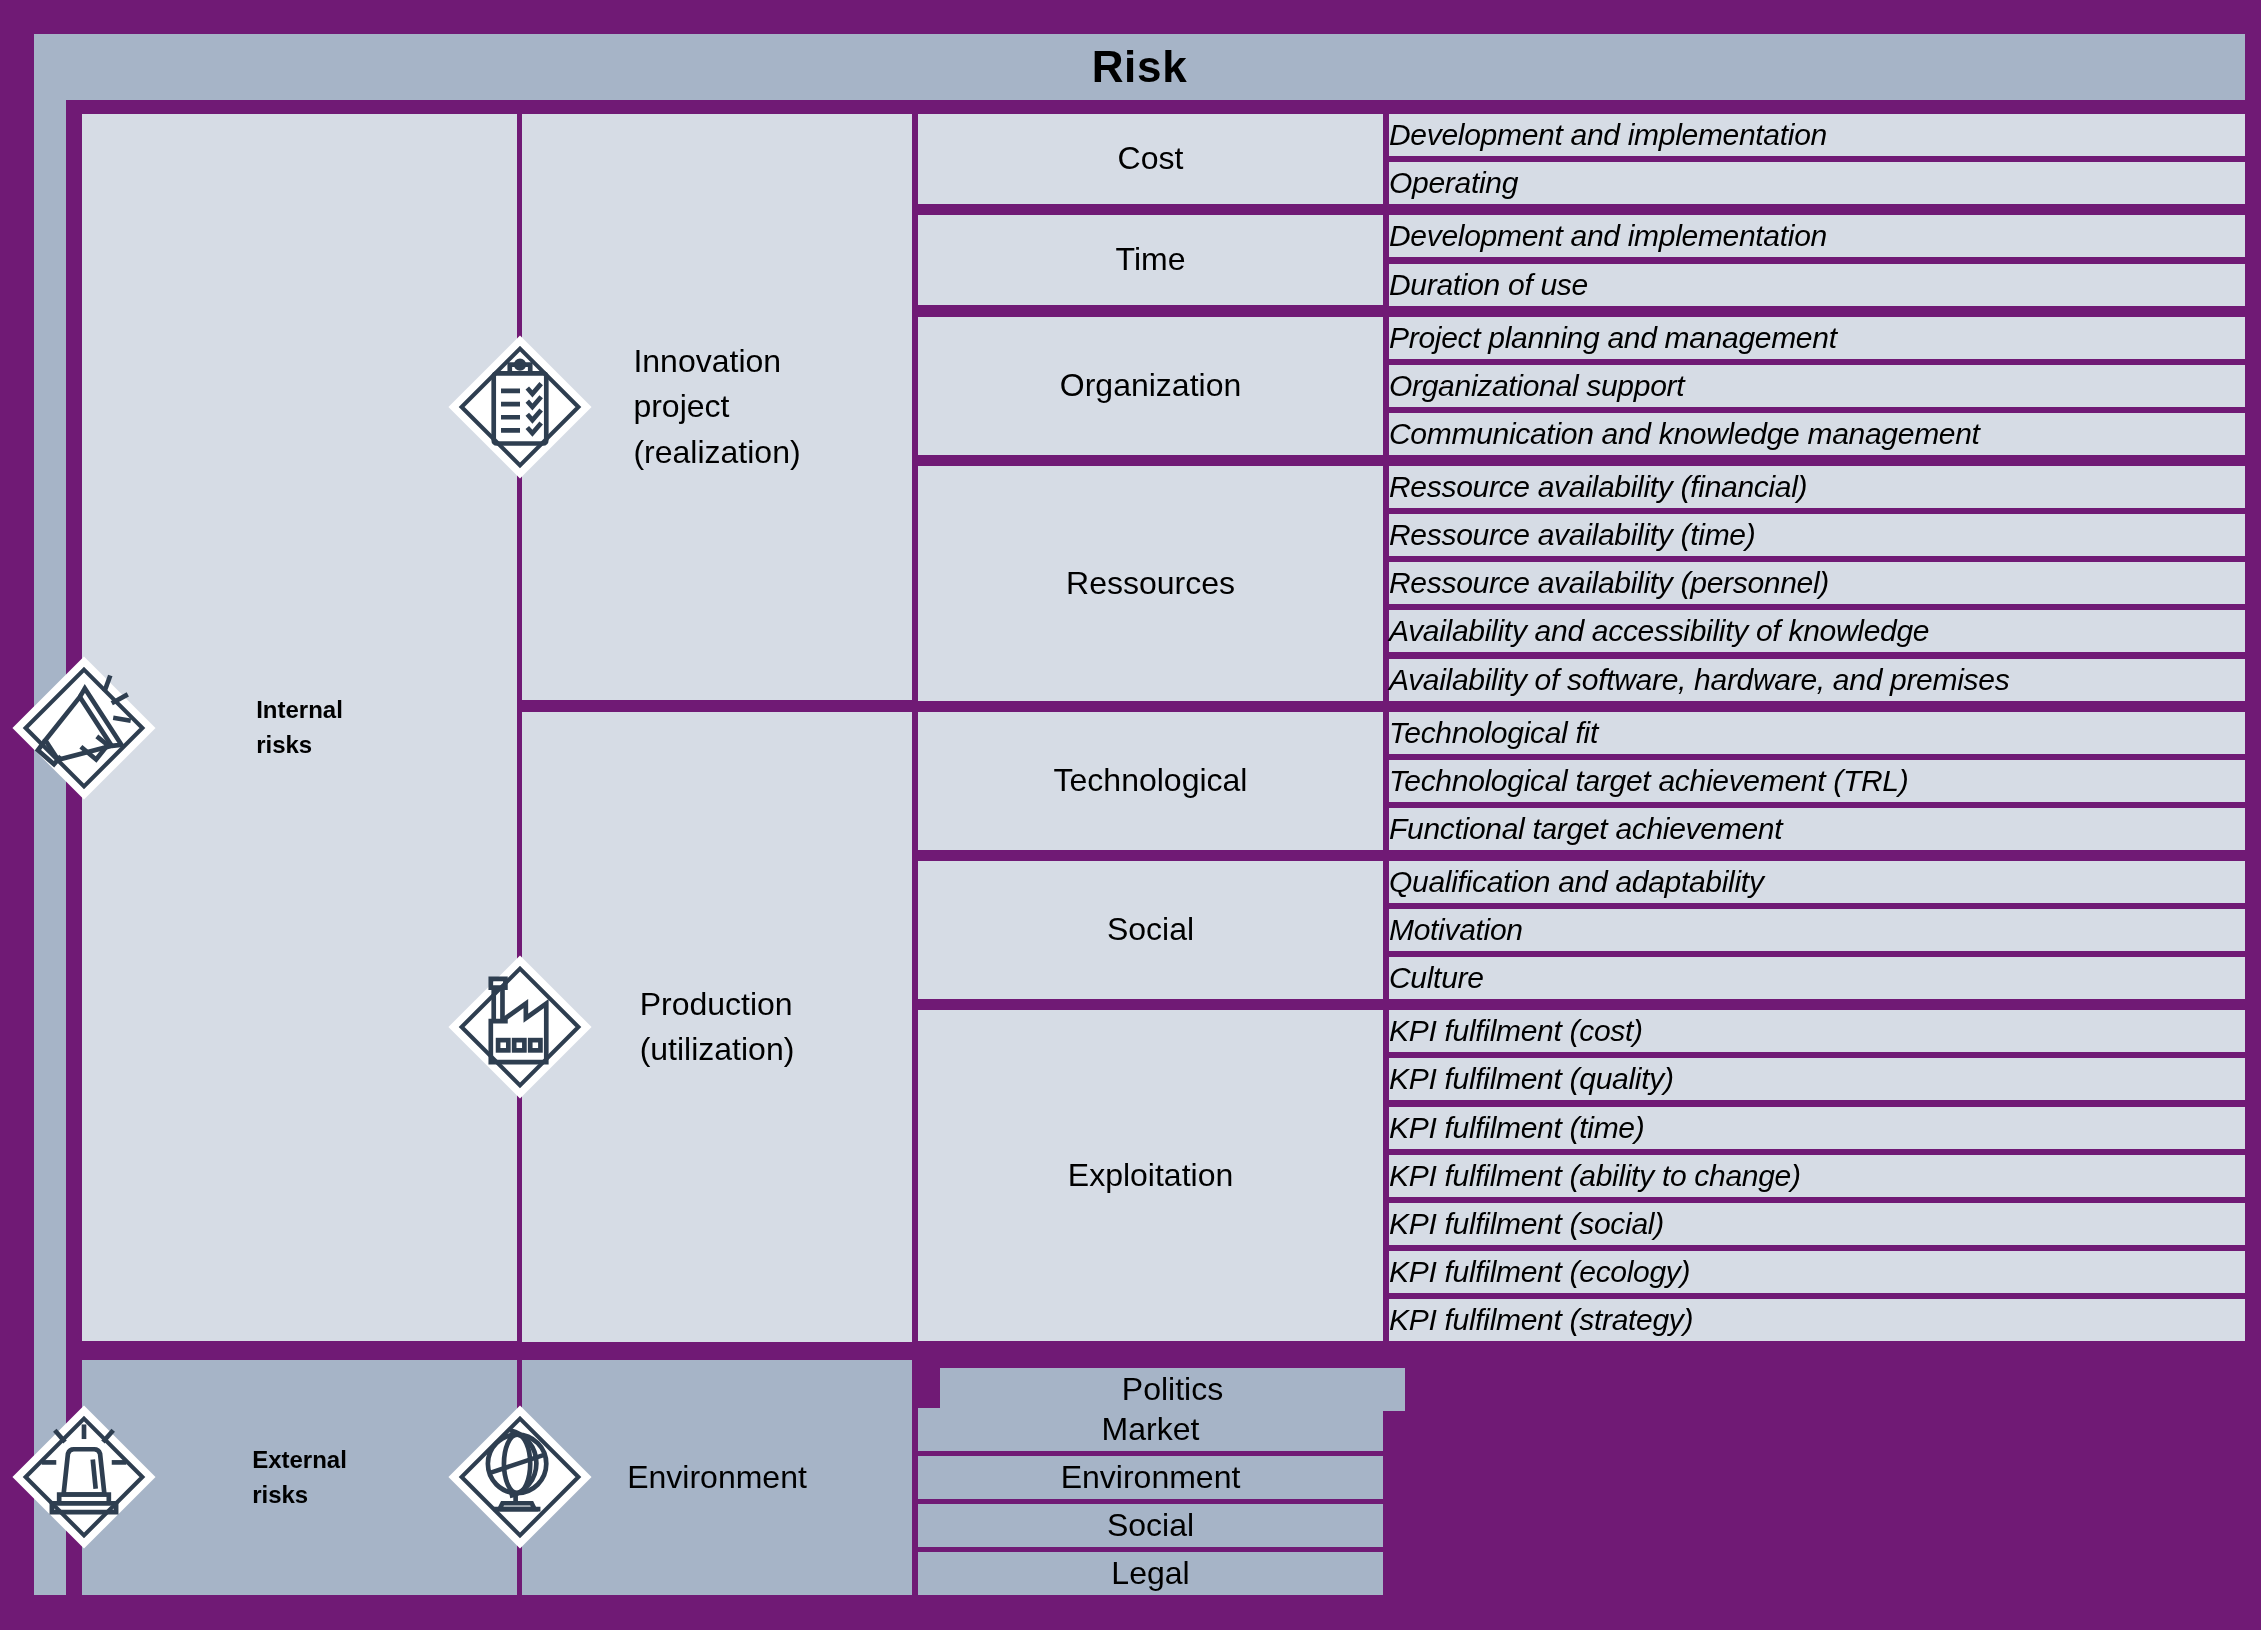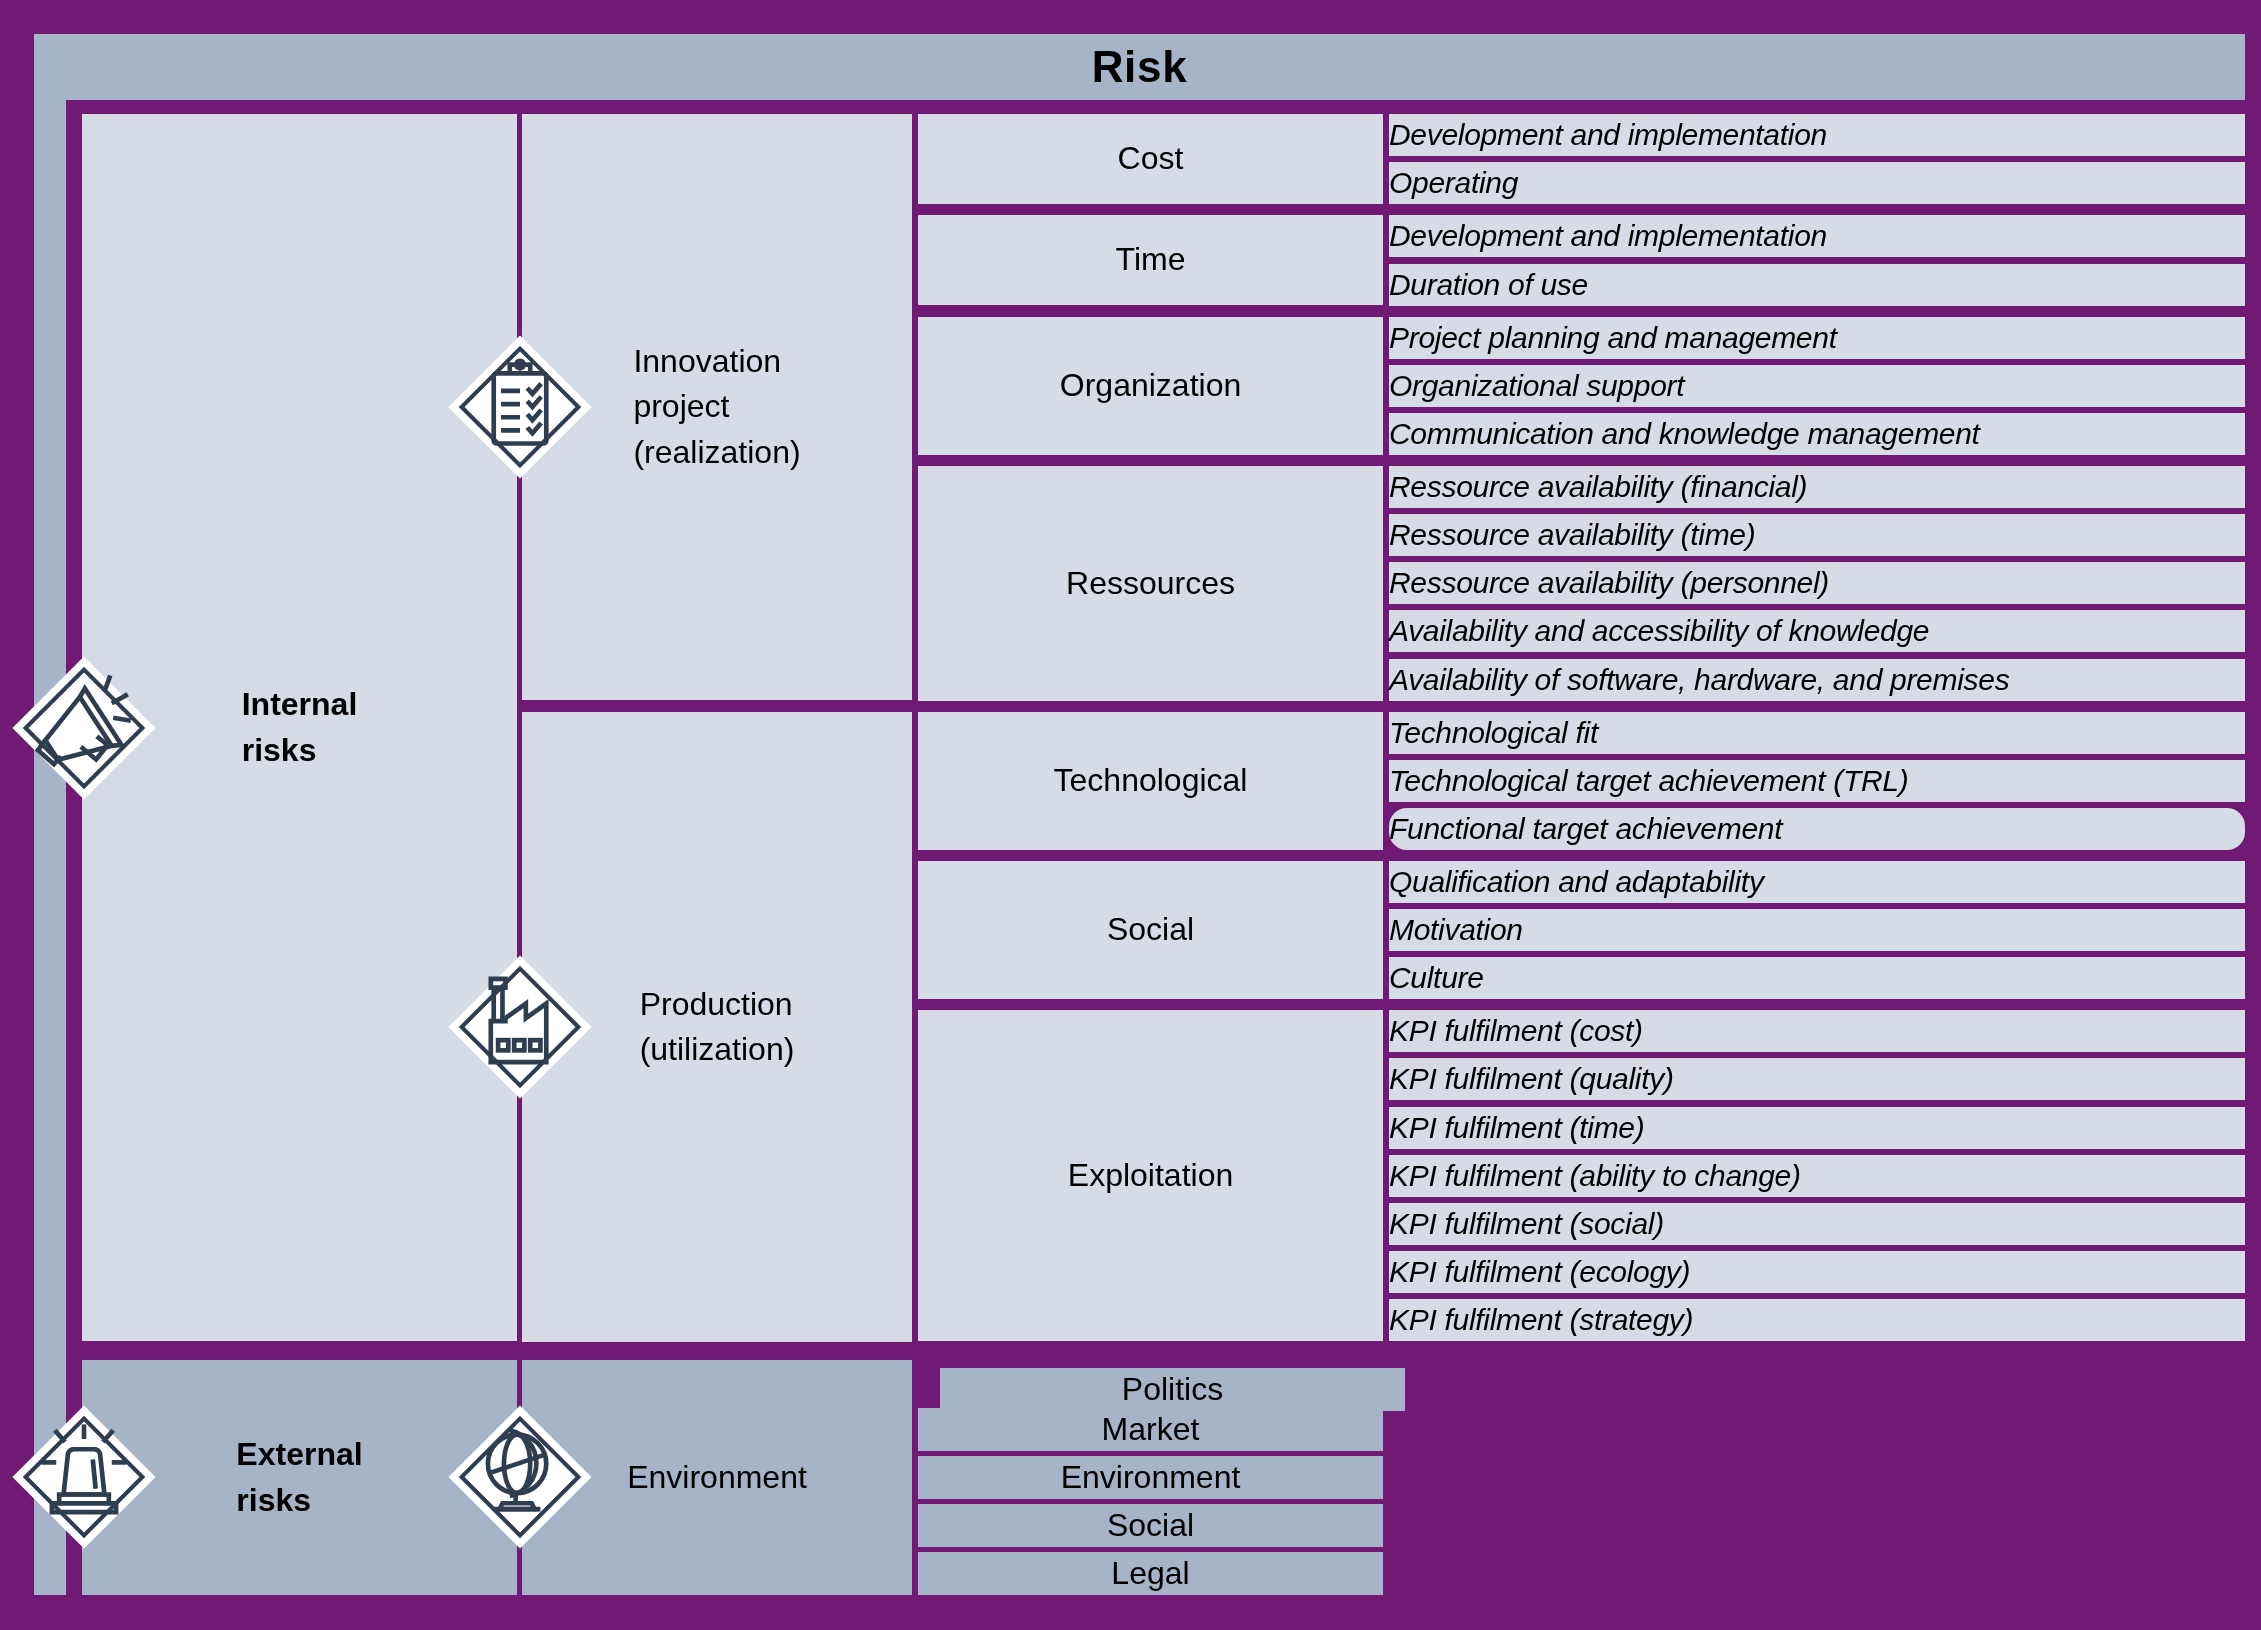--- a/index.html
+++ b/index.html
@@ -15,21 +15,21 @@
   .band{position:absolute;background:var(--dark)}
   #header{left:34px;top:34px;width:2211px;height:66px;display:flex;align-items:center;justify-content:center}
   #header span{font-weight:bold;font-size:44px;letter-spacing:0.7px}
   #leftbar{left:34px;top:34px;width:32px;height:1561px}
 
   .cell{position:absolute;display:flex;align-items:center;justify-content:center;
         white-space:pre-line;line-height:1.42;z-index:1}
   .light{background:var(--light)}
   .dark{background:var(--dark)}
 
-  .risklabel{font-weight:bold;font-size:32px}
+  .risklabel{font-weight:bold;font-size:24px}
   .branch{font-size:32px}
   .cat{font-size:32px}
   .extbar{font-size:32px}
   .item{justify-content:flex-start;text-align:left;padding-left:0;
         font-style:italic;font-size:30px;letter-spacing:-0.3px;white-space:nowrap}
 
   #internal-cell{left:82px;top:114px;width:435px;height:1227px}
   #external-cell{left:82px;top:1360px;width:435px;height:235px}
   #environment-cell{left:522px;top:1360px;width:390px;height:235px}
 
@@ -170,21 +170,21 @@
     <div class="cell light item" style="left: 1389px; top: 466px; width: 856px; height: 42px;">Ressource availability (financial)</div>
     <div class="cell light item" style="left: 1389px; top: 514px; width: 856px; height: 42px;">Ressource availability (time)</div>
     <div class="cell light item" style="left: 1389px; top: 562px; width: 856px; height: 42px;">Ressource availability (personnel)</div>
     <div class="cell light item" style="left: 1389px; top: 610px; width: 856px; height: 42px;">Availability and accessibility of knowledge</div>
     <div class="cell light item" style="left: 1389px; top: 659px; width: 856px; height: 42px;">Availability of software, hardware, and premises</div>
     <div class="cell light branch" style="left: 522px; top: 712px; width: 390px; height: 630px;">Production
 (utilization)</div>
     <div class="cell light cat" style="left: 918px; top: 712px; width: 465px; height: 138px;">Technological</div>
     <div class="cell light item" style="left: 1389px; top: 712px; width: 856px; height: 42px; text-align: right;">Technological fit</div>
     <div class="cell light item" style="left: 1389px; top: 760px; width: 856px; height: 42px;">Technological target achievement (TRL)</div>
-    <div class="cell light item" style="left: 1389px; top: 808px; width: 856px; height: 42px; border-radius: 18px;">Functional target achievement</div>
+    <div class="cell light item" style="left: 1389px; top: 808px; width: 856px; height: 42px;">Functional target achievement</div>
     <div class="cell light cat" style="left: 918px; top: 861px; width: 465px; height: 138px;">Social</div>
     <div class="cell light item" style="left: 1389px; top: 861px; width: 856px; height: 42px;">Qualification and adaptability</div>
     <div class="cell light item" style="left: 1389px; top: 909px; width: 856px; height: 42px;">Motivation</div>
     <div class="cell light item" style="left: 1389px; top: 957px; width: 856px; height: 42px;">Culture</div>
     <div class="cell light cat" style="left: 918px; top: 1010px; width: 465px; height: 331px;">Exploitation</div>
     <div class="cell light item" style="left: 1389px; top: 1010px; width: 856px; height: 42px;">KPI fulfilment (cost)</div>
     <div class="cell light item" style="left: 1389px; top: 1058px; width: 856px; height: 42px;">KPI fulfilment (quality)</div>
     <div class="cell light item" style="left: 1389px; top: 1107px; width: 856px; height: 42px;">KPI fulfilment (time)</div>
     <div class="cell light item" style="left: 1389px; top: 1155px; width: 856px; height: 42px;">KPI fulfilment (ability to change)</div>
     <div class="cell light item" style="left: 1389px; top: 1203px; width: 856px; height: 42px;">KPI fulfilment (social)</div>

